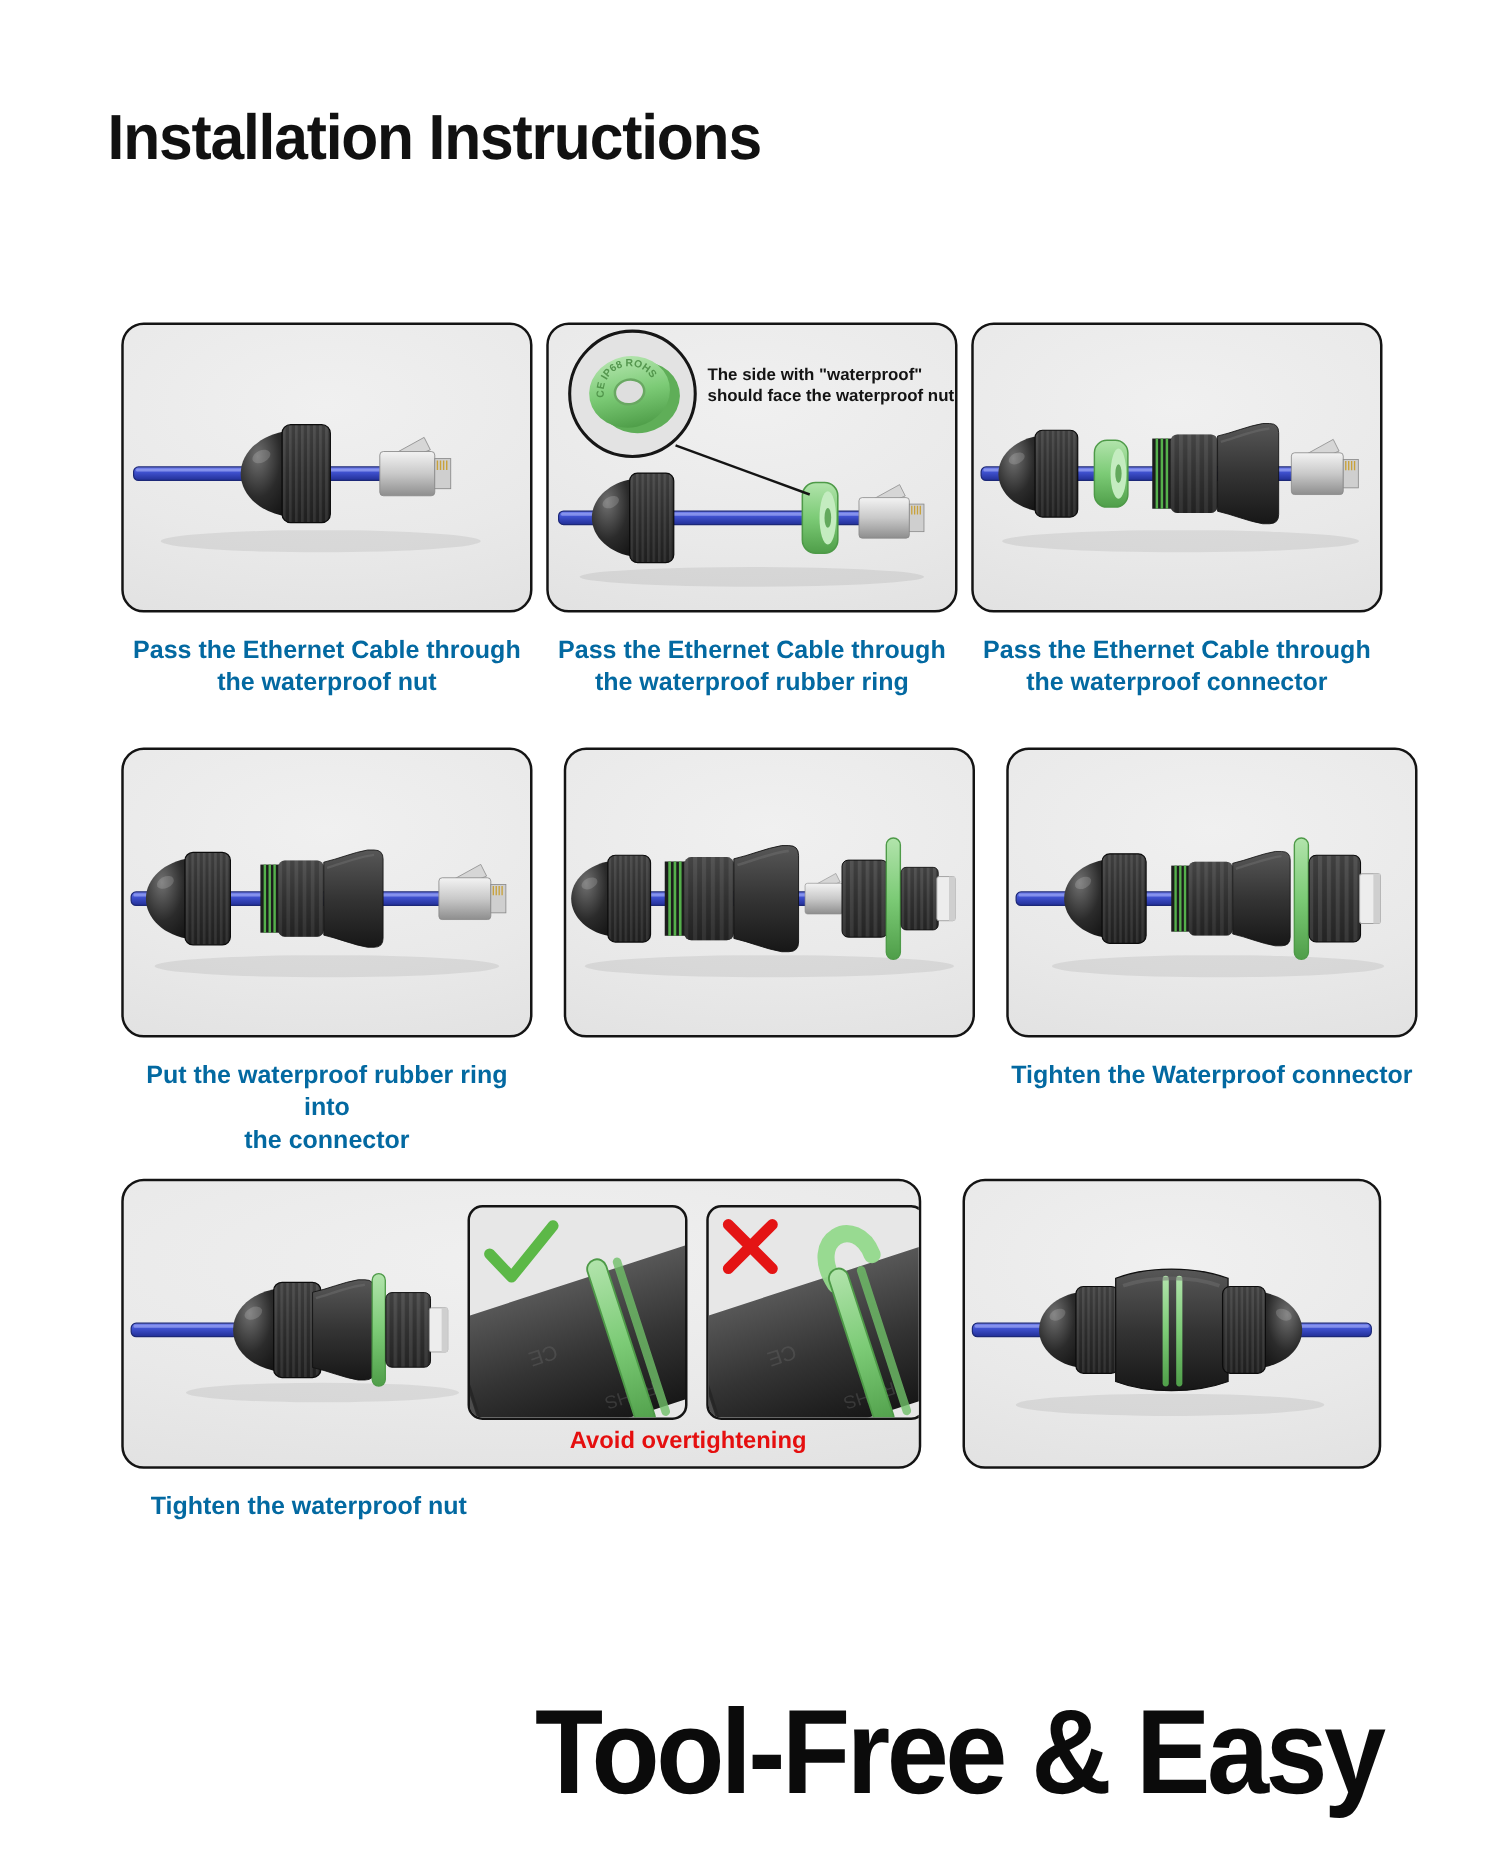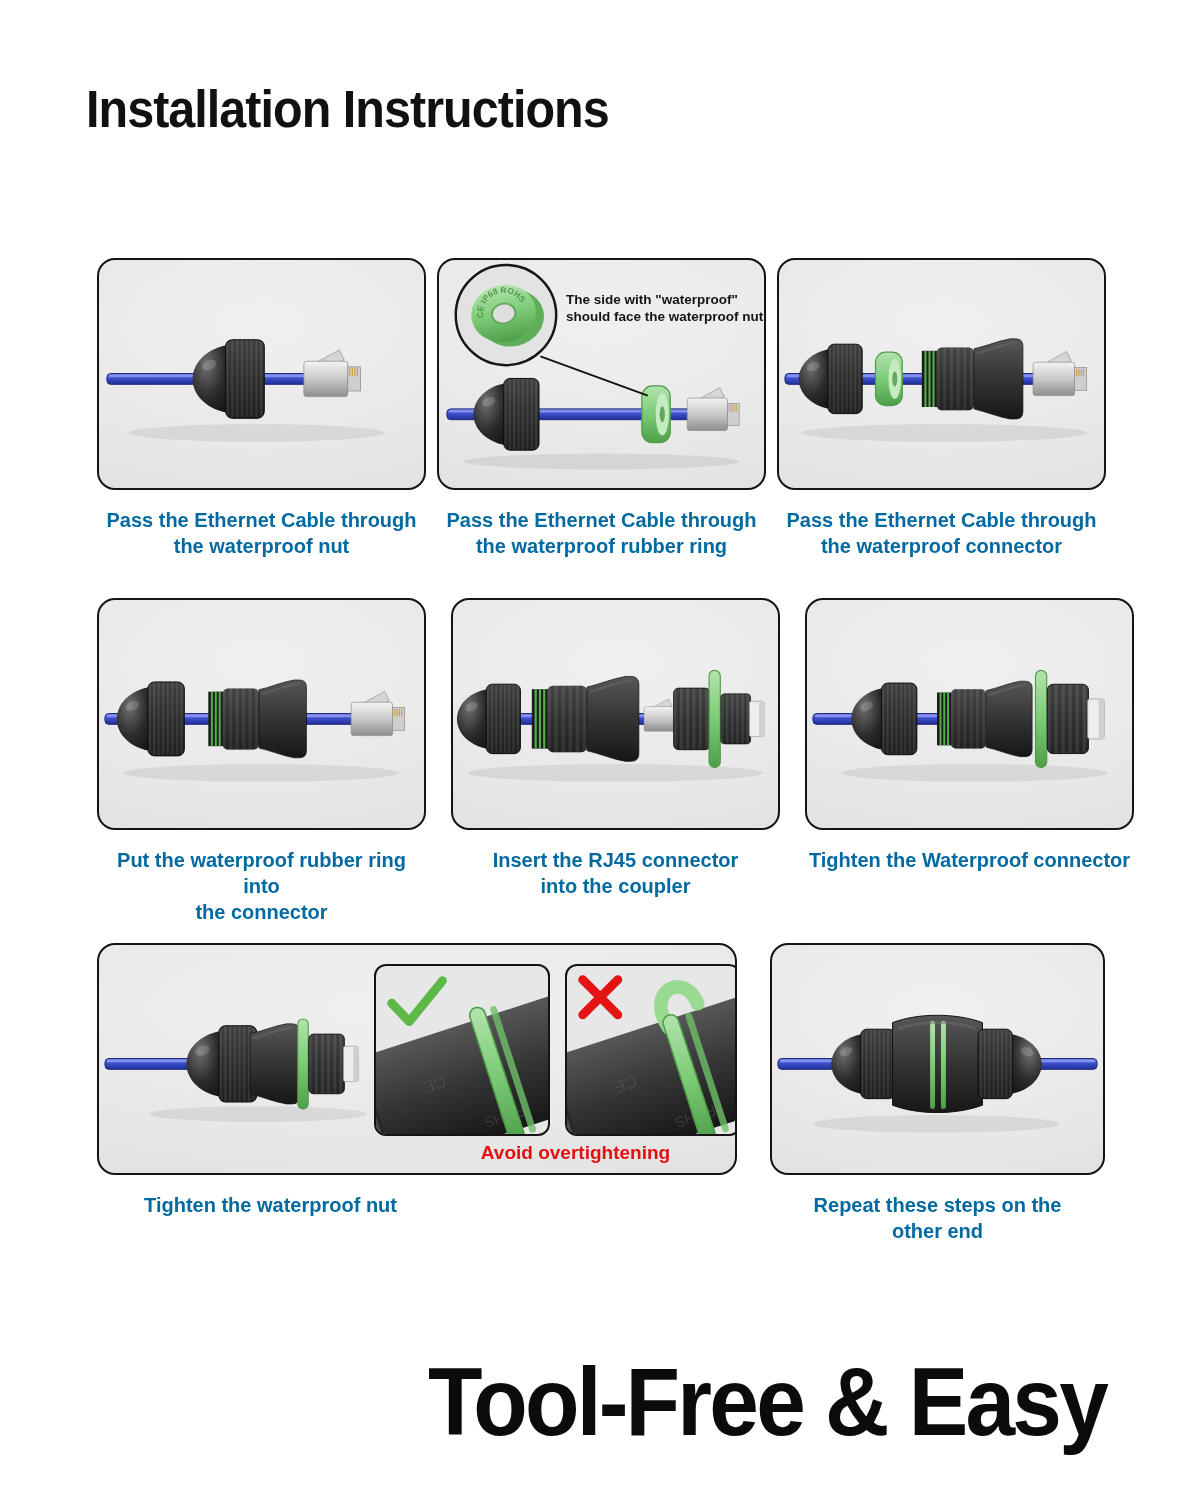--- a/index.html
+++ b/index.html
@@ -30,36 +30,36 @@
     position:relative;height:232px;width:100%;
     background:radial-gradient(120% 90% at 50% 28%, #f0f0f0 0%, #e9e9e9 55%, #e0e0e0 100%);
     border:2px solid var(--panel-border);border-radius:18px;overflow:hidden;
   }
   .panel svg.art{display:block;width:100%;height:100%;}
   .caption{
     margin:17px auto 0;max-width:330px;text-align:center;
     font-size:20px;line-height:26px;font-weight:600;color:#0369a1;
     white-space:pre-line;
   }
-  .step.wide .caption{margin:17px 0 0 0;width:300px;text-align:right;}
+  .step.wide .caption{margin:17px 0 0 0;width:300px;text-align:center;}
   .callout-text{
     position:absolute;left:127px;top:31px;width:200px;
     font-size:13.5px;line-height:17px;font-weight:700;color:#141414;
     white-space:pre-line;
   }
   .inset{
     position:absolute;top:19px;width:176px;height:172px;
     background:#e7e7e7;border:2px solid var(--panel-border);
     border-radius:12px;overflow:hidden;
   }
   .inset.ok{left:275px;}
   .inset.bad{left:466px;}
   .inset svg{display:block;width:100%;height:100%;}
   .warning{
-    position:absolute;left:293px;top:197px;width:367px;text-align:center;
+    position:absolute;left:268px;top:197px;width:367px;text-align:center;
     font-size:19px;font-weight:700;color:var(--warning-red);
   }
   .footer-title{
     position:absolute;right:94px;top:1347px;
     font-size:96px;font-weight:700;color:#0b0b0b;
     letter-spacing:-3px;transform:scaleX(.93);transform-origin:100% 50%;
     white-space:nowrap;
   }
 </style>
 </head>
@@ -260,22 +260,20 @@
           <rect x="8" y="117" width="196" height="2.2" rx="1" fill="#97a2f2" opacity=".7"></rect>
           <use href="#sNut" transform="translate(4,121) scale(0.62)"></use>
           <use href="#sConn" transform="translate(80,121) scale(0.72)"></use>
           <use href="#sRj45" transform="translate(194,121) scale(0.5)"></use>
           <use href="#sThreads" transform="translate(224,121) scale(0.64)"></use>
           <use href="#sOring" transform="translate(260,121) scale(0.95)"></use>
           <use href="#sThreads" transform="translate(272,121) scale(0.52)"></use>
           <use href="#sCap" transform="translate(301,121) scale(0.62)"></use>
         </svg>
       </div>
-      <figcaption class="caption">Insert the RJ45 connector
-into the coupler</figcaption>
     </figure>
 
     <figure class="step">
       <div class="panel">
         <svg class="art" viewBox="0 0 330 232" preserveAspectRatio="none">
           <ellipse cx="170" cy="176" rx="135" ry="9" fill="rgba(0,0,0,.07)"></ellipse>
           <rect x="6" y="115.5" width="135" height="11" rx="4" fill="url(#gCable)" stroke="#1c2878" stroke-width="1"></rect>
           <rect x="8" y="117" width="131" height="2.2" rx="1" fill="#97a2f2" opacity=".7"></rect>
           <use href="#sNut" transform="translate(45,121) scale(0.64)"></use>
           <use href="#sConn" transform="translate(132,121) scale(0.64)"></use>
@@ -345,21 +343,19 @@
           <rect x="6" y="115.5" width="323" height="11" rx="4" fill="url(#gCable)" stroke="#1c2878" stroke-width="1"></rect>
           <rect x="8" y="117" width="319" height="2.2" rx="1" fill="#97a2f2" opacity=".7"></rect>
           <use href="#sNut" transform="translate(60,121) scale(0.62)"></use>
           <path d="M122,79 C148,69 186,69 213,79 L213,163 C186,173 148,173 122,163 Z" fill="url(#gBody)" stroke="#101010" stroke-width="1"></path>
           <rect x="160" y="77" width="5" height="90" rx="2.5" fill="url(#gGreen)"></rect>
           <rect x="171" y="77" width="5" height="90" rx="2.5" fill="url(#gGreen)"></rect>
           <path d="M128,85 C152,77 184,77 206,85" stroke="#6d6d6d" stroke-width="3" fill="none" opacity=".5"></path>
           <use href="#sNut" transform="translate(273,121) scale(-0.62,0.62)"></use>
         </svg>
       </div>
-      <figcaption class="caption">Repeat these steps on the
-other end</figcaption>
     </figure>
 
   </div>
 
   <div class="footer-title">Tool-Free &amp; Easy</div>
 
 </div>
 
 </body></html>

